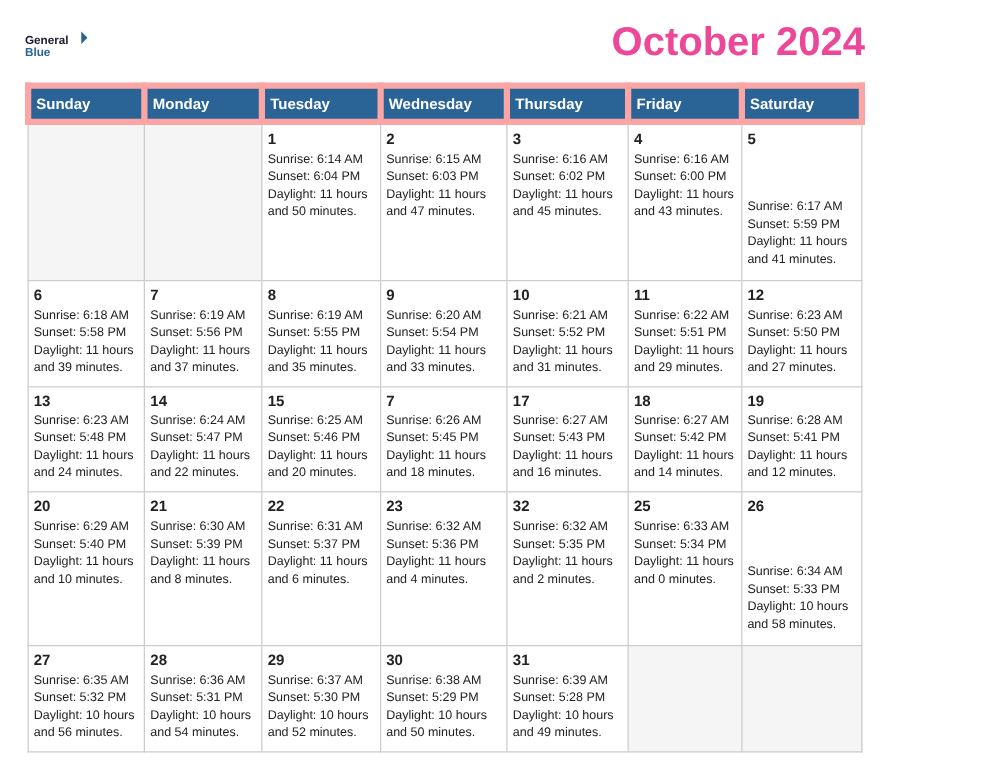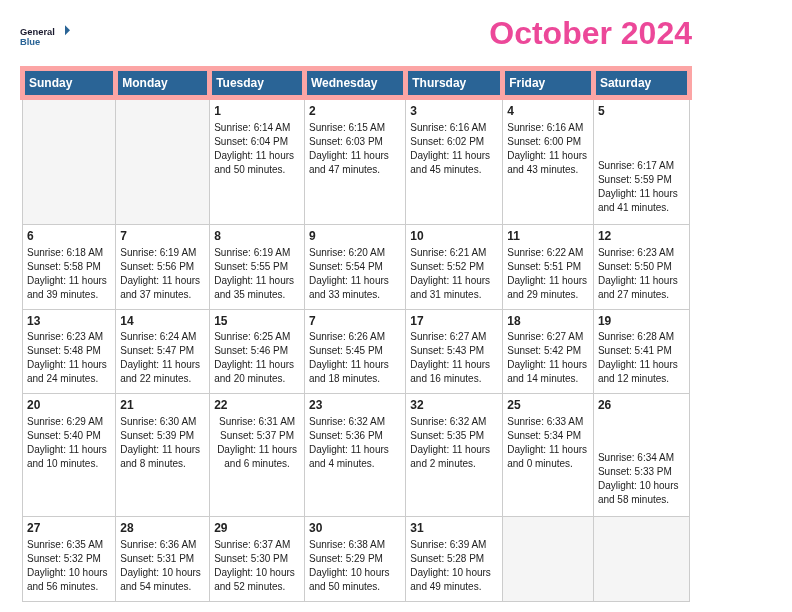--- a/index.html
+++ b/index.html
@@ -242,21 +242,21 @@
 Daylight: 11 hours and 10 minutes.</div>
           </td>
           <td>
             <span class="day-num">21</span>
             <div class="day-detail" style="white-space: pre-line;">Sunrise: 6:30 AM
 Sunset: 5:39 PM
 Daylight: 11 hours and 8 minutes.</div>
           </td>
           <td>
             <span class="day-num">22</span>
-            <div class="day-detail" style="white-space: pre-line; text-align: center;">Sunrise: 6:31 AM
+            <div class="day-detail" style="white-space: pre-line;">Sunrise: 6:31 AM
 Sunset: 5:37 PM
 Daylight: 11 hours and 6 minutes.</div>
           </td>
           <td>
             <span class="day-num">23</span>
             <div class="day-detail" style="white-space: pre-line;">Sunrise: 6:32 AM
 Sunset: 5:36 PM
 Daylight: 11 hours and 4 minutes.</div>
           </td>
           <td>

